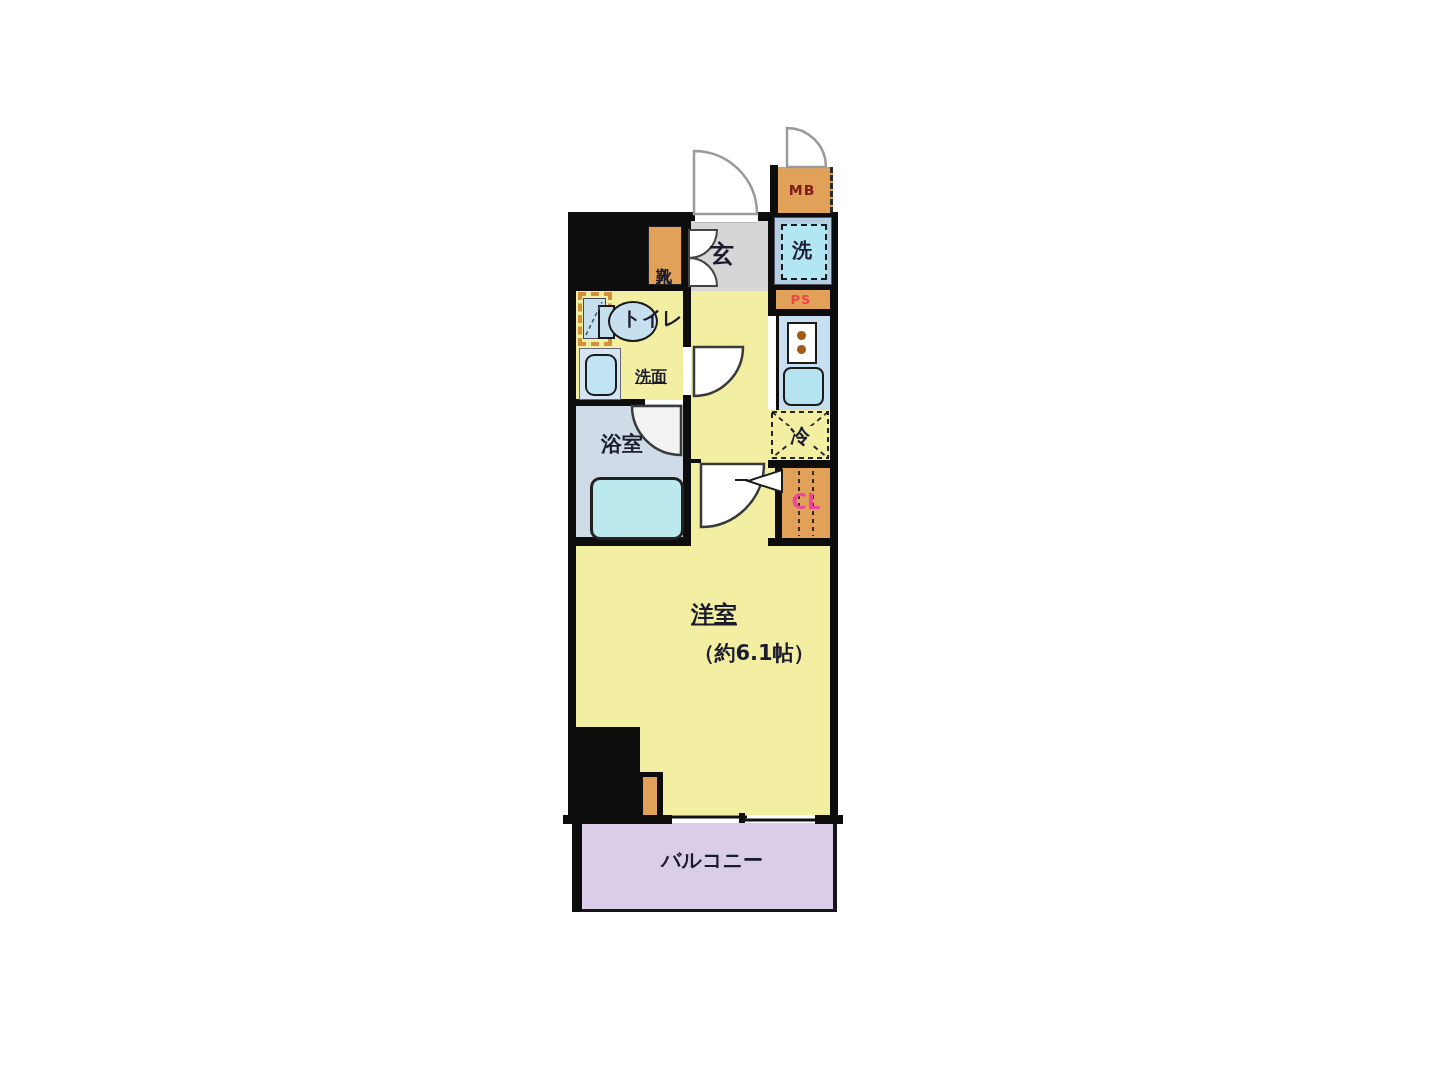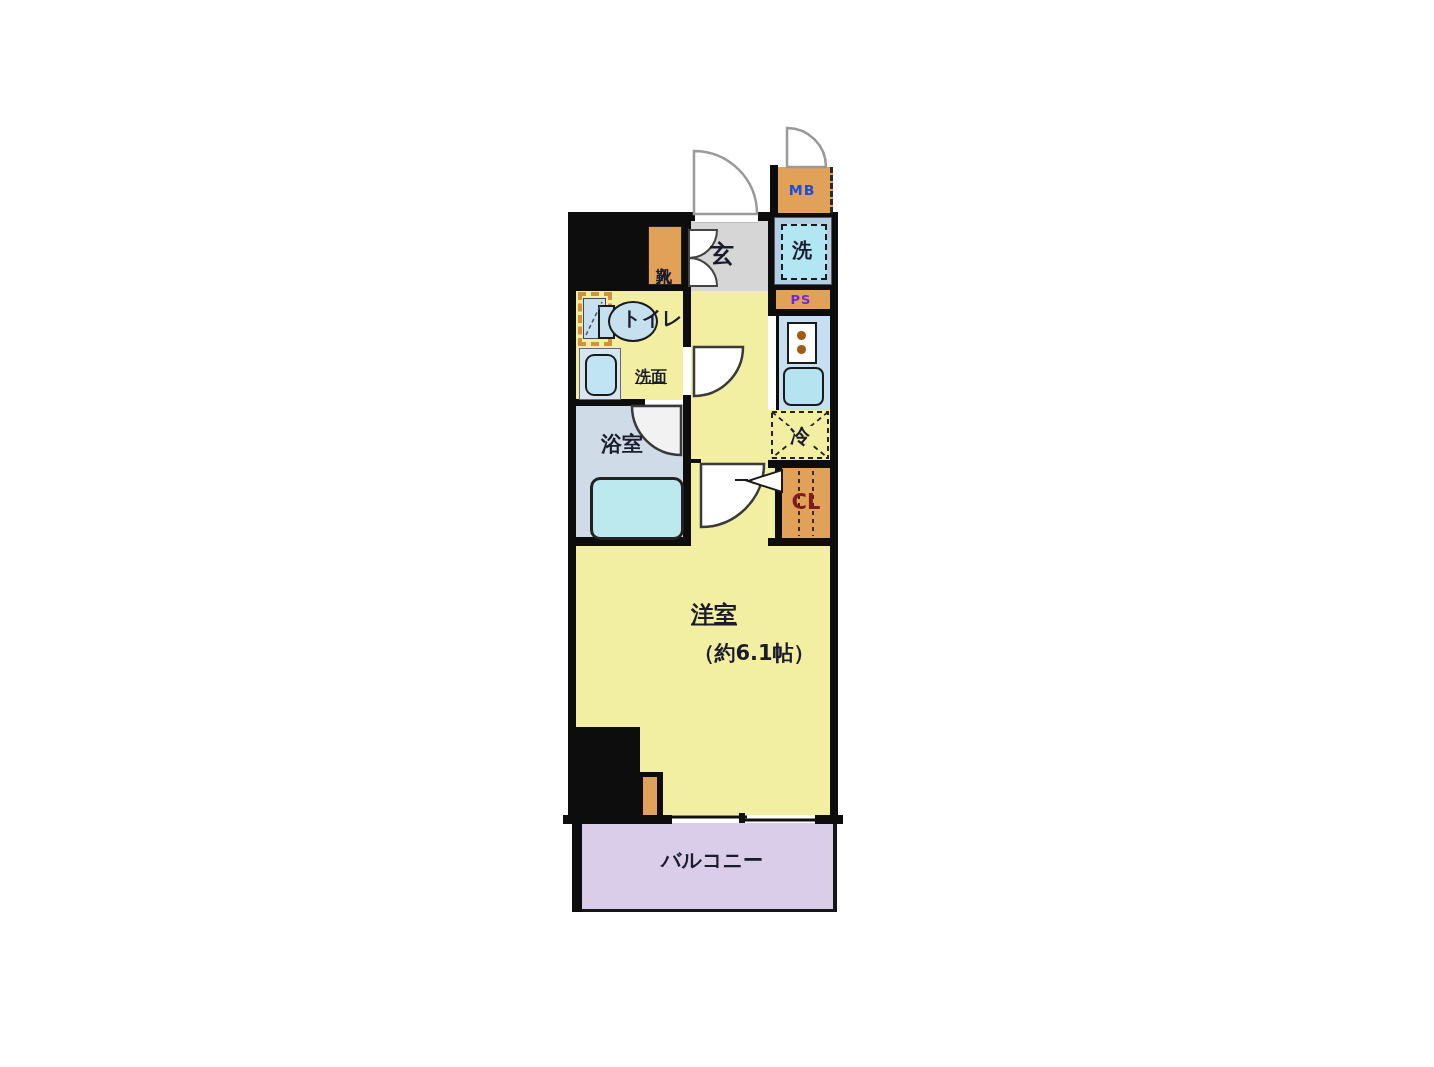--- a/index.html
+++ b/index.html
@@ -126,25 +126,25 @@
 
     <path d="M 586 335 L 602 302" stroke="#456" stroke-width="1.5" stroke-dasharray="4,3" fill="none"></path>
 
     <path d="M 672 817 H 747" stroke="#111" stroke-width="3"></path>
     <path d="M 741 820 H 815" stroke="#111" stroke-width="3"></path>
     <rect x="739" y="813" width="6" height="10" fill="#111"></rect>
   </svg>
 
   <div class="lbl" style="left:722px;top:254px;font-size:24px;">玄</div>
   <div class="lbl vert" style="left:664px;top:255px;font-size:16px;">靴入</div>
-  <div class="lbl" style="left:802px;top:190px;font-size:14px;color:#1d4ed8;letter-spacing:1px;">MB</div>
+  <div class="lbl" style="left:802px;top:190px;font-size:14px;color:#7f1d1d;letter-spacing:1px;">MB</div>
   <div class="lbl" style="left:802px;top:250px;font-size:20px;">洗</div>
-  <div class="lbl" style="left:801px;top:299px;font-size:13px;color:#6d28d9;letter-spacing:1px;">PS</div>
+  <div class="lbl" style="left:801px;top:299px;font-size:13px;color:#ef4444;letter-spacing:1px;">PS</div>
   <div class="lbl" style="left:652px;top:306px;font-size:20px;margin-top:12px;">トイレ</div>
   <div class="lbl" style="left:651px;top:377px;font-size:16px;text-decoration:underline;">洗面</div>
   <div class="lbl" style="left:622px;top:444px;font-size:21px;">浴室</div>
   <div class="lbl" style="left:800px;top:436px;font-size:20px;background:var(--room-yellow,#f2efa2);padding:0 2px;">冷</div>
-  <div class="lbl" style="left:806px;top:502px;font-size:21px;color:#7f1d1d;">CL</div>
+  <div class="lbl" style="left:806px;top:502px;font-size:21px;color:#ec4899;">CL</div>
   <div class="lbl" style="left:714px;top:614px;font-size:23px;text-decoration:underline;">洋室</div>
   <div class="lbl" style="left:714px;top:653px;font-size:21px;margin-left:40px;">（約6.1帖）</div>
   <div class="lbl" style="left:712px;top:860px;font-size:20px;">バルコニー</div>
 
 </div>
 
 </body></html>

